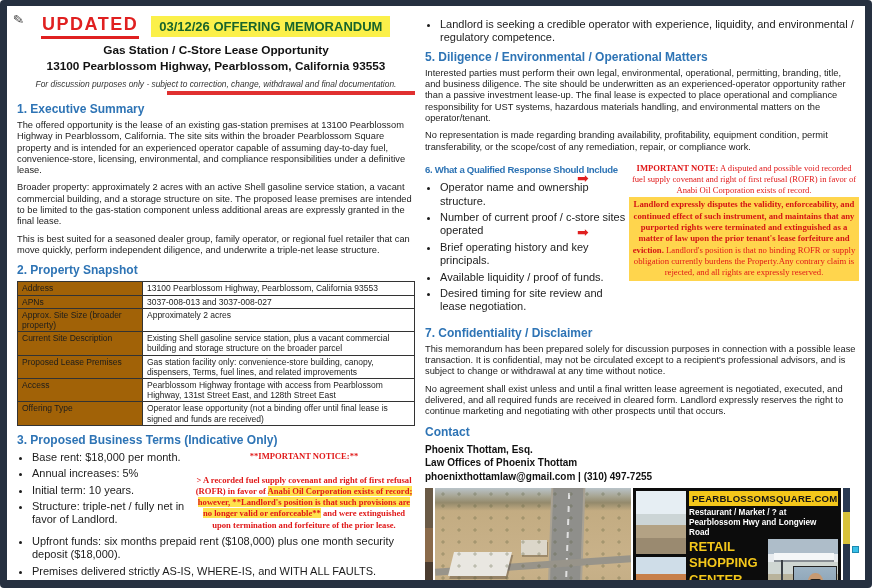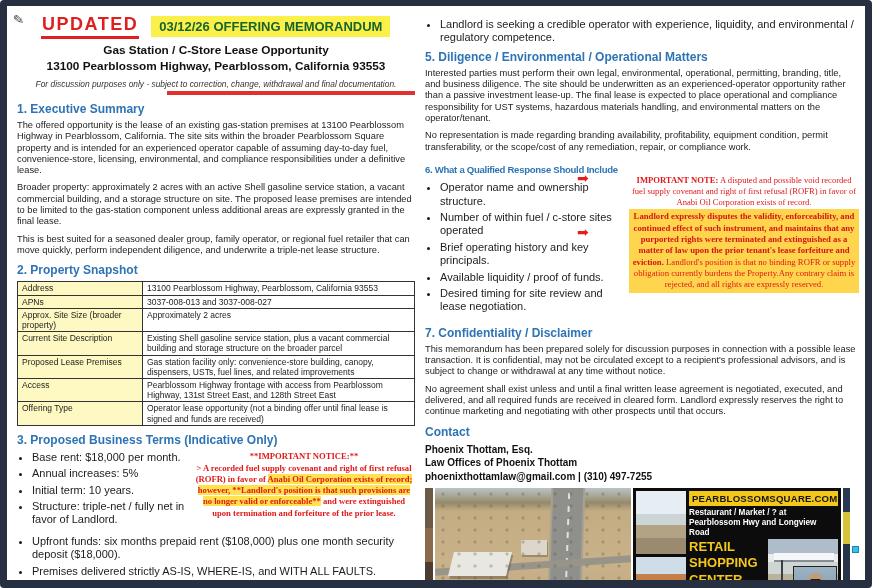--- a/index.html
+++ b/index.html
@@ -16,33 +16,33 @@
   
   .hdr-row{display:flex;align-items:center;margin:0 0 4px 24px;}
   .updated{color:#E02020;font-size:18px;font-weight:bold;letter-spacing:1.5px;border-bottom:3px solid #E02020;padding:0 1px 1px;margin-right:12px;}
   .banner{background:#FBF04A;color:#17642B;font-weight:bold;font-size:13px;padding:3px 8px;white-space:nowrap;}
   .title{text-align:center;font-weight:bold;font-size:11.8px;line-height:1.35;color:#111;}
   .disc{text-align:center;font-style:italic;font-size:8.4px;color:#333;margin-top:4px;}
   .red-bar{height:4px;background:#E03030;width:248px;margin:2px 0 0 150px;}
   
   table.snap{width:100%;border-collapse:collapse;font-size:8.5px;line-height:1.2;color:#1c1c1c;margin-bottom:2px;}
   table.snap td{border:1px solid #333;padding:1px 4px;vertical-align:top;}
-  td.lbl{background:#fef9c3;width:116px;}
+  td.lbl{background:#a16207;width:116px;}
   
   .terms-row{display:flex;gap:4px;justify-content:center;}
   .terms-row ul{flex:1;}
   .notice{width:222px;flex:none;font-family:"Liberation Serif",serif;font-weight:bold;color:#E01818;font-size:8.6px;text-align:center;line-height:1.3;}
-  .notice .nt{display:block;margin-bottom:1px;}
+  .notice .nt{display:block;margin-bottom:13px;}
   .notice .hl{background:#FFE24D;}
   
   .qual{display:flex;position:relative;margin-bottom:2px;}
   .qual-left{width:202px;flex:none;}
   .qual-left .h{font-size:9.6px;letter-spacing:-0.3px;white-space:nowrap;margin:5px 0 6px;}
   .qual-right{flex:1;padding-left:2px;}
-  .note-red{color:#E01818;font-family:"Liberation Serif",serif;font-size:8.6px;text-align:center;line-height:1.25;margin:16px 0 2px;}
+  .note-red{color:#E01818;font-family:"Liberation Serif",serif;font-size:8.6px;text-align:center;line-height:1.25;margin:4px 0 2px;}
   .note-red .lab{font-weight:bold;}
   .dispute{background:#FFD54D;padding:2px 3px;text-align:center;font-family:"Liberation Serif",serif;font-size:8.7px;color:#E01818;line-height:1.3;}
   .dispute .b{font-weight:bold;color:#D41414;}
   .arrow{position:absolute;color:#E02020;font-size:14px;line-height:1;}
   .arr1{left:152px;top:12px;}
   .arr2{left:152px;top:66px;}
   .contact-block{text-align:left;font-weight:bold;font-size:10px;line-height:1.35;color:#111;margin-top:2px;}
   
   .media-row{display:flex;gap:2px;margin-top:5px;height:134px;position:relative;}
   .photo-strip{width:8px;background:linear-gradient(180deg,#6a5a46 0 30%,#8a6a4a 30% 55%,#4a3c30 55% 80%,#7a5c40 80%);}
@@ -121,21 +121,21 @@
               <td class="val">Approximately 2 acres</td>
             </tr>
 
             <tr>
               <td class="lbl">Current Site Description</td>
               <td class="val">Existing Shell gasoline service station, plus a vacant commercial building and storage structure on the broader parcel</td>
             </tr>
 
             <tr>
               <td class="lbl">Proposed Lease Premises</td>
-              <td class="val">Gas station facility only: convenience-store building, canopy, dispensers, USTs, fuel lines, and related improvements</td>
+              <td class="val">Gas station facility only: convenience-store building, canopy, dispensers, Terms, fuel lines, and related improvements</td>
             </tr>
 
             <tr>
               <td class="lbl">Access</td>
               <td class="val">Pearblossom Highway frontage with access from Pearblossom Highway, 131st Street East, and 128th Street East</td>
             </tr>
 
             <tr>
               <td class="lbl">Offering Type</td>
               <td class="val">Operator lease opportunity (not a binding offer until final lease is signed and funds are received)</td>
@@ -176,21 +176,21 @@
       <p class="body">Interested parties must perform their own legal, environmental, operational, permitting, branding, title, and business diligence. The site should be underwritten as an experienced-operator opportunity rather than a passive investment lease-up. The final lease is expected to place operational and compliance responsibility for UST systems, hazardous materials handling, and environmental matters on the operator/tenant.</p>
           <p class="body">No representation is made regarding branding availability, profitability, equipment condition, permit transferability, or the scope/cost of any remediation, repair, or compliance work.</p>
         </div>
 
       <div class="qual">
         <div class="qual-left">
           <div class="h">6. What a Qualified Response Should Include</div>
           <ul class="bl">
 
           <li>Operator name and ownership structure.</li>
-              <li>Number of within fuel / c-store sites operated</li>
+              <li>Number of current proof / c-store sites operated</li>
               <li>Brief operating history and key principals.</li>
               <li>Available liquidity / proof of funds.</li>
               <li>Desired timing for site review and lease negotiation.</li>
             </ul>
         </div>
         <div class="qual-right">
           <div class="note-red">
             <span class="lab">IMPORTANT NOTE:</span><span> A disputed and possible void recorded fuel supply covenant and right of first refusal (ROFR) in favor of Anabi Oil Corporation exists of record.</span>
           </div>
           <div class="dispute">

